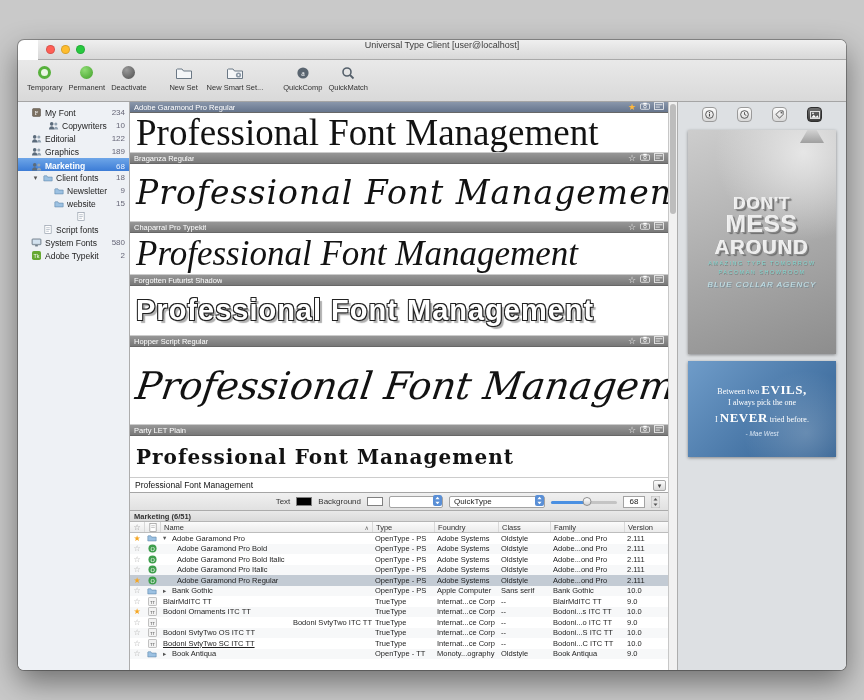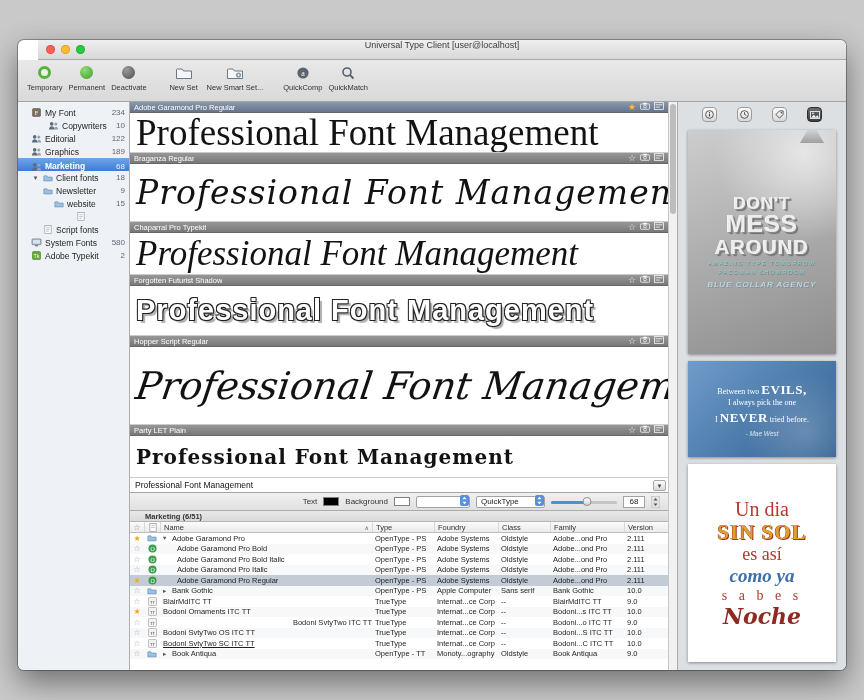--- a/index.html
+++ b/index.html
@@ -75,31 +75,31 @@
   .dd-btn { position:absolute; right:2px; top:2px; width:13px; height:11px; background:linear-gradient(#fdfdfd,#d9d9d9);
     border:1px solid #a8a8a8; border-radius:2px; font-size:6px; color:#444; display:flex; align-items:center; justify-content:center; }
 
   .controls-row { height:18px; flex:0 0 auto; background:linear-gradient(#f0f0f0,#e1e1e1); border-bottom:1px solid #ababab;
     display:flex; align-items:center; justify-content:flex-end; gap:6px; font-size:8px; color:#333; padding:0 8px; }
   .swatch { width:16px; height:9px; border:1px solid #808080; }
   .combo { height:12px; background:#fff; border:1px solid #a3a3a3; border-radius:2px; display:flex; align-items:center;
     font-size:8px; color:#222; padding-left:4px; position:relative; }
   .combo .stepper { margin-left:auto; }
   .combo.c-empty { width:54px; }
-  .combo.c-quicktype { width:69px; }
+  .combo.c-quicktype { width:96px; }
   .slider { position:relative; width:66px; height:12px; }
   .strack { position:absolute; left:0; right:0; top:5px; height:3px; background:#c4c4c4; border-radius:2px; }
   .sfill { position:absolute; left:0; width:55%; top:5px; height:3px; background:#4a90e2; border-radius:2px; }
   .sknob { position:absolute; left:55%; top:1px; width:9px; height:9px; border-radius:50%;
     background:linear-gradient(#ffffff,#d2d2d2); border:1px solid #909090; transform:translateX(-50%); }
   .sizebox { width:22px; height:12px; background:#fff; border:1px solid #a3a3a3; font-size:8px; color:#222;
     display:flex; align-items:center; justify-content:center; }
 
   .table-title { height:11px; flex:0 0 auto; background:linear-gradient(#e9e9e9,#dadada); border-bottom:1px solid #b5b5b5;
-    font-size:7.5px; font-weight:bold; color:#333; display:flex; align-items:center; padding-left:15px;text-align:center; }
+    font-size:7.5px; font-weight:bold; color:#333; display:flex; align-items:center; padding-left:4px;text-align:center; }
   .colheads { height:11px; flex:0 0 auto; background:linear-gradient(#fbfbfb,#ebebeb); border-bottom:1px solid #bdbdbd;
     display:flex; align-items:center; font-size:7.5px; color:#333; }
   .colheads > div { border-left:1px solid #d9d9d9; height:100%; display:flex; align-items:center; padding-left:3px; }
   .colheads > div:first-child { border-left:none; }
   .c-star { width:14px; flex:0 0 auto; justify-content:center; padding-left:0 !important; }
   .c-icon { width:16px; flex:0 0 auto; justify-content:center; padding-left:0 !important; }
   .c-name { flex:1; min-width:0; }
   .c-type { width:62px; flex:0 0 auto; }
   .c-foundry { width:64px; flex:0 0 auto; }
   .c-class { width:52px; flex:0 0 auto; }
@@ -301,21 +301,21 @@
         <div class="side-item" style="padding-left: 14px;">
           <span class="disc">▾</span>
           <span class="sicon">
             <svg width="10" height="8" viewBox="0 0 12 9">
               <path d="M1 2.2 L1 8 L11 8 L11 3.4 L5.6 3.4 L4.6 1.8 L1.6 1.8 Z" fill="#9cc1e2" stroke="#5d86ab" stroke-width="0.7"></path>
             </svg>
           </span>
           <span class="slabel">Client fonts</span>
           <span class="side-count">18</span>
         </div>
-        <div class="side-item" style="padding-left: 14px;">
+        <div class="side-item" style="padding-left: 25px;">
           <span class="disc"></span>
           <span class="sicon">
             <svg width="10" height="8" viewBox="0 0 12 9">
               <path d="M1 2.2 L1 8 L11 8 L11 3.4 L5.6 3.4 L4.6 1.8 L1.6 1.8 Z" fill="#9cc1e2" stroke="#5d86ab" stroke-width="0.7"></path>
             </svg>
           </span>
           <span class="slabel">Newsletter</span>
           <span class="side-count">9</span>
         </div>
         <div class="side-item" style="padding-left: 25px;">
@@ -837,24 +837,16 @@
           <div class="p1footer">BLUE COLLAR AGENCY</div>
         </div>
 
       <div class="poster poster2">
         <div class="p2line"><span>Between two </span><span class="p2big">EVILS,</span></div>
         <div class="p2line">I always pick the one</div>
         <div class="p2line"><span>I </span><span class="p2big">NEVER</span><span> tried before.</span></div>
         <div class="p2attr">- Mae West</div>
       </div>
 
-      <div class="poster poster3" id="poster3">
-          <div class="p3l p3l0">Un dia</div>
-          <div class="p3l p3l1">SIN SOL</div>
-          <div class="p3l p3l2">es así</div>
-          <div class="p3l p3l3">como ya</div>
-          <div class="p3l p3l4">s a b e s</div>
-          <div class="p3l p3l5">Noche</div>
-        </div>
     </div>
 
   </div>
 </div>
 
 </body></html>

